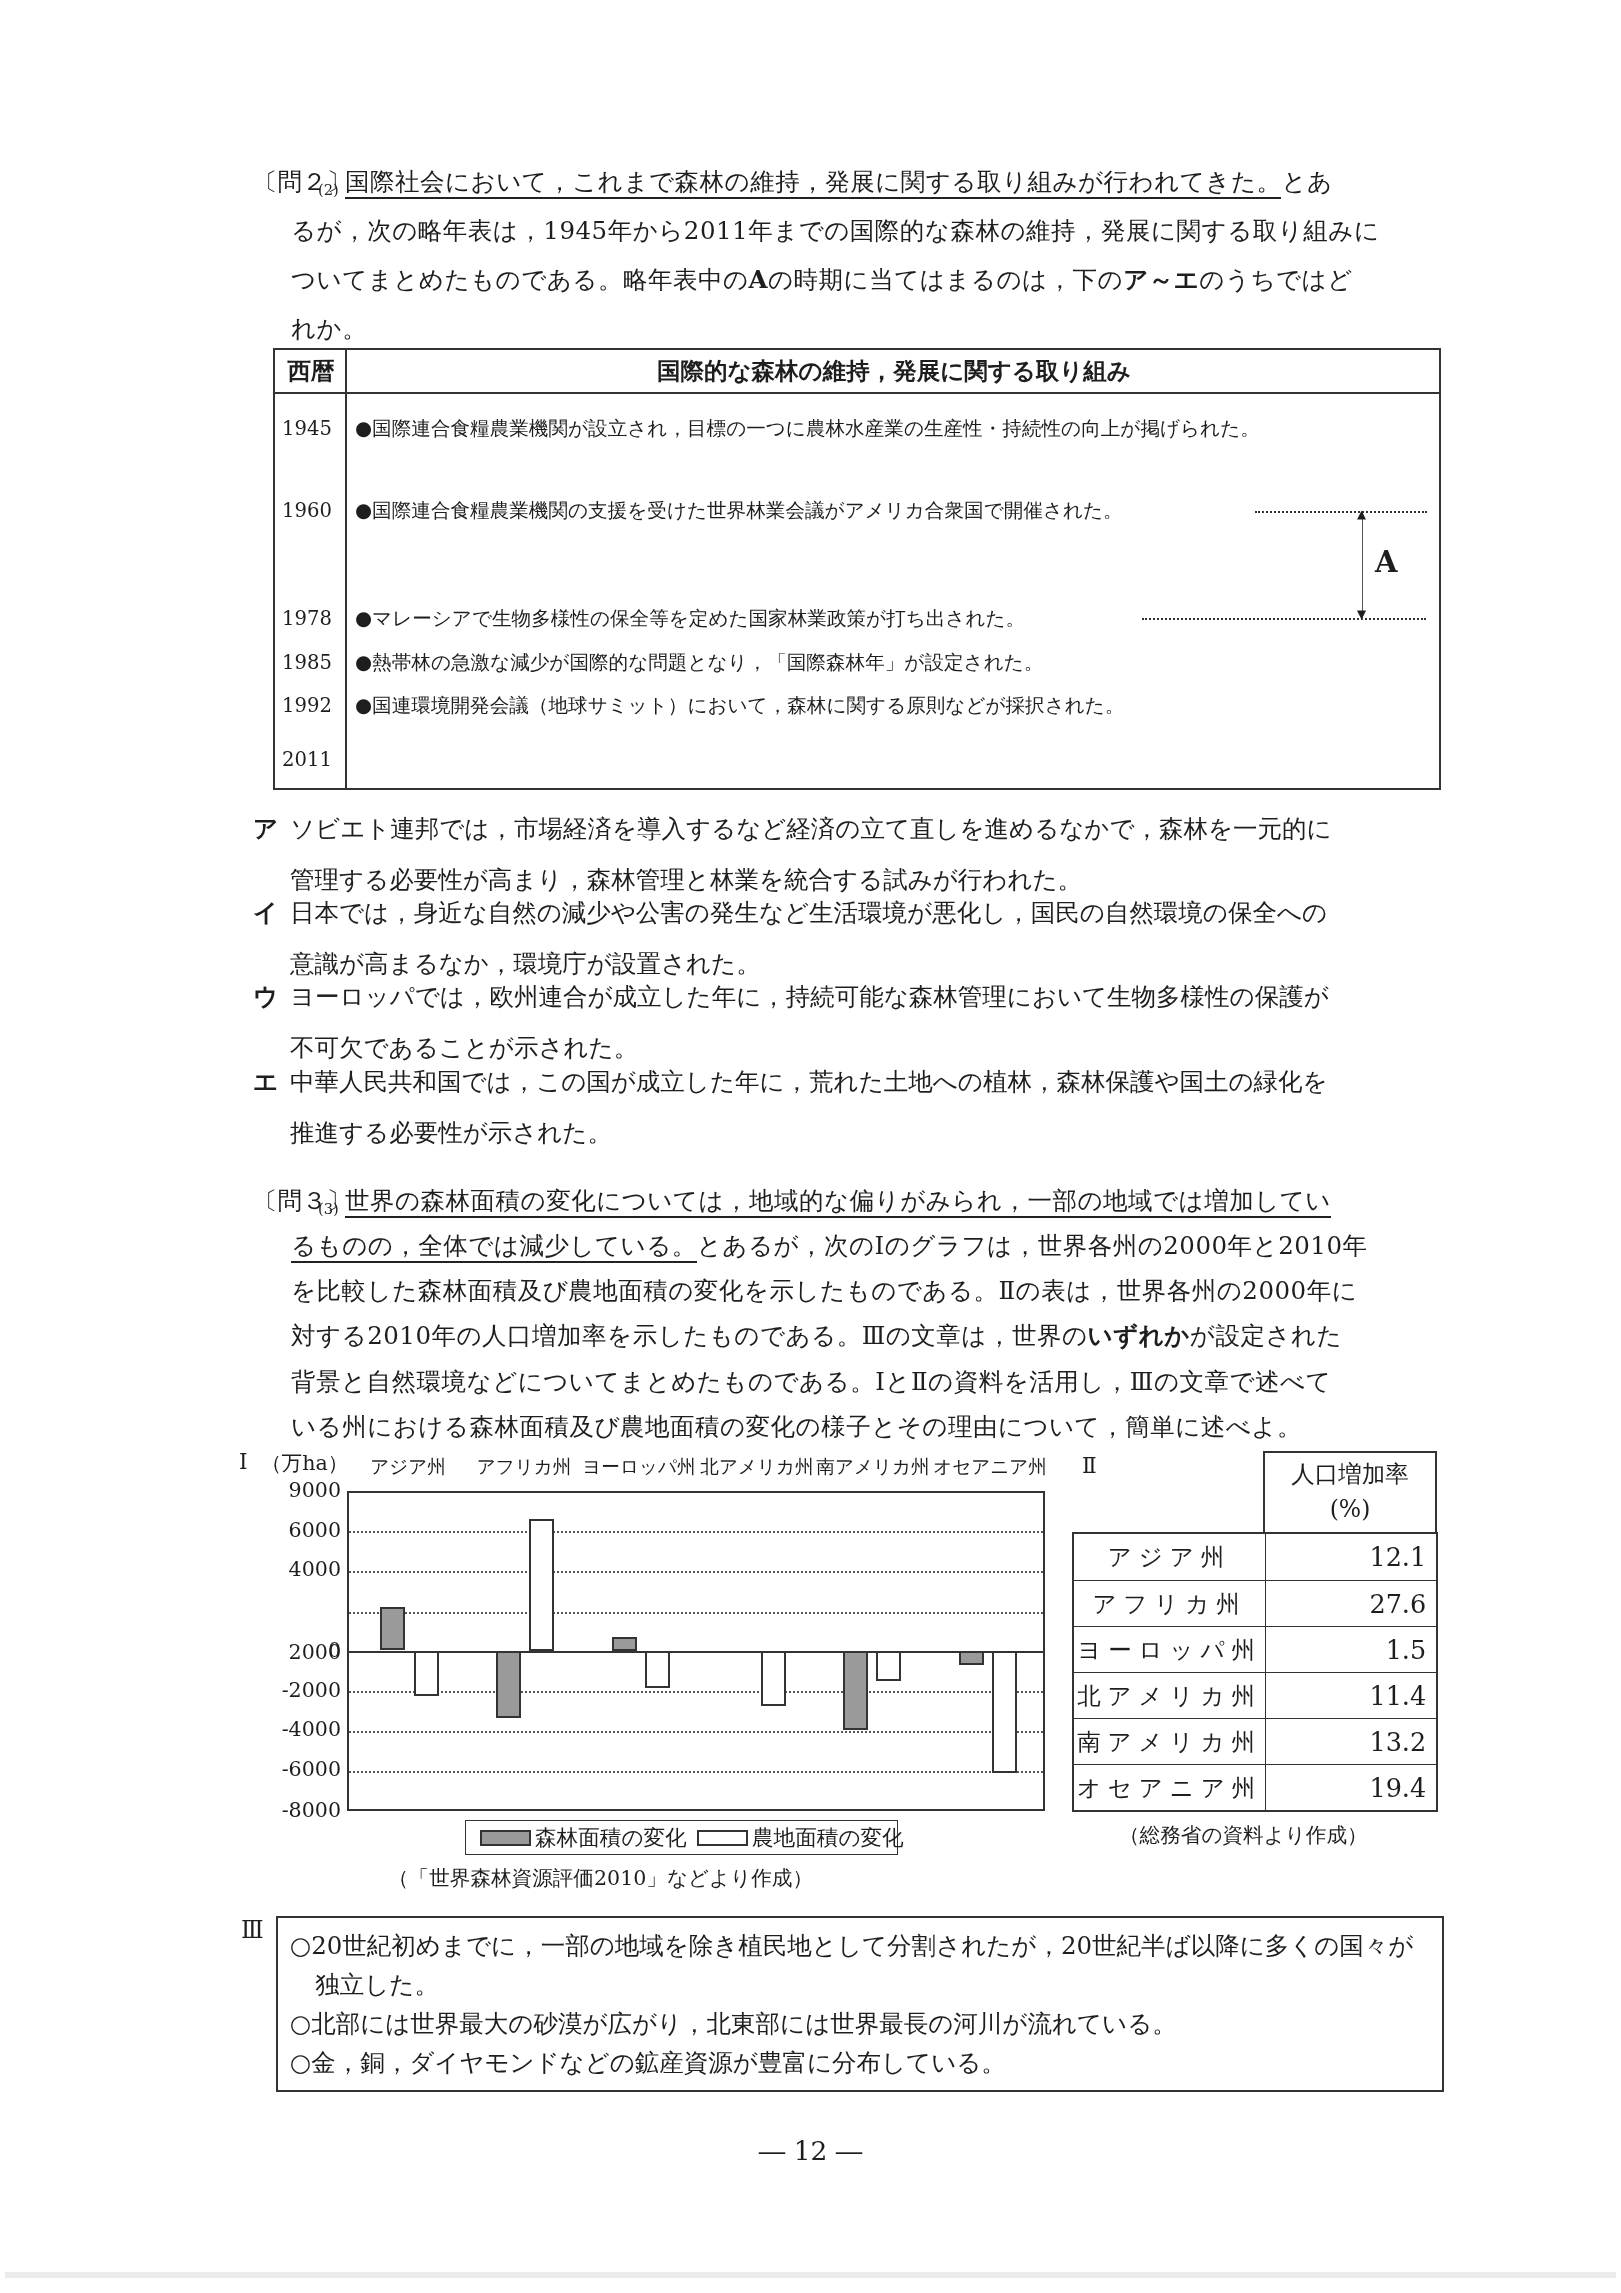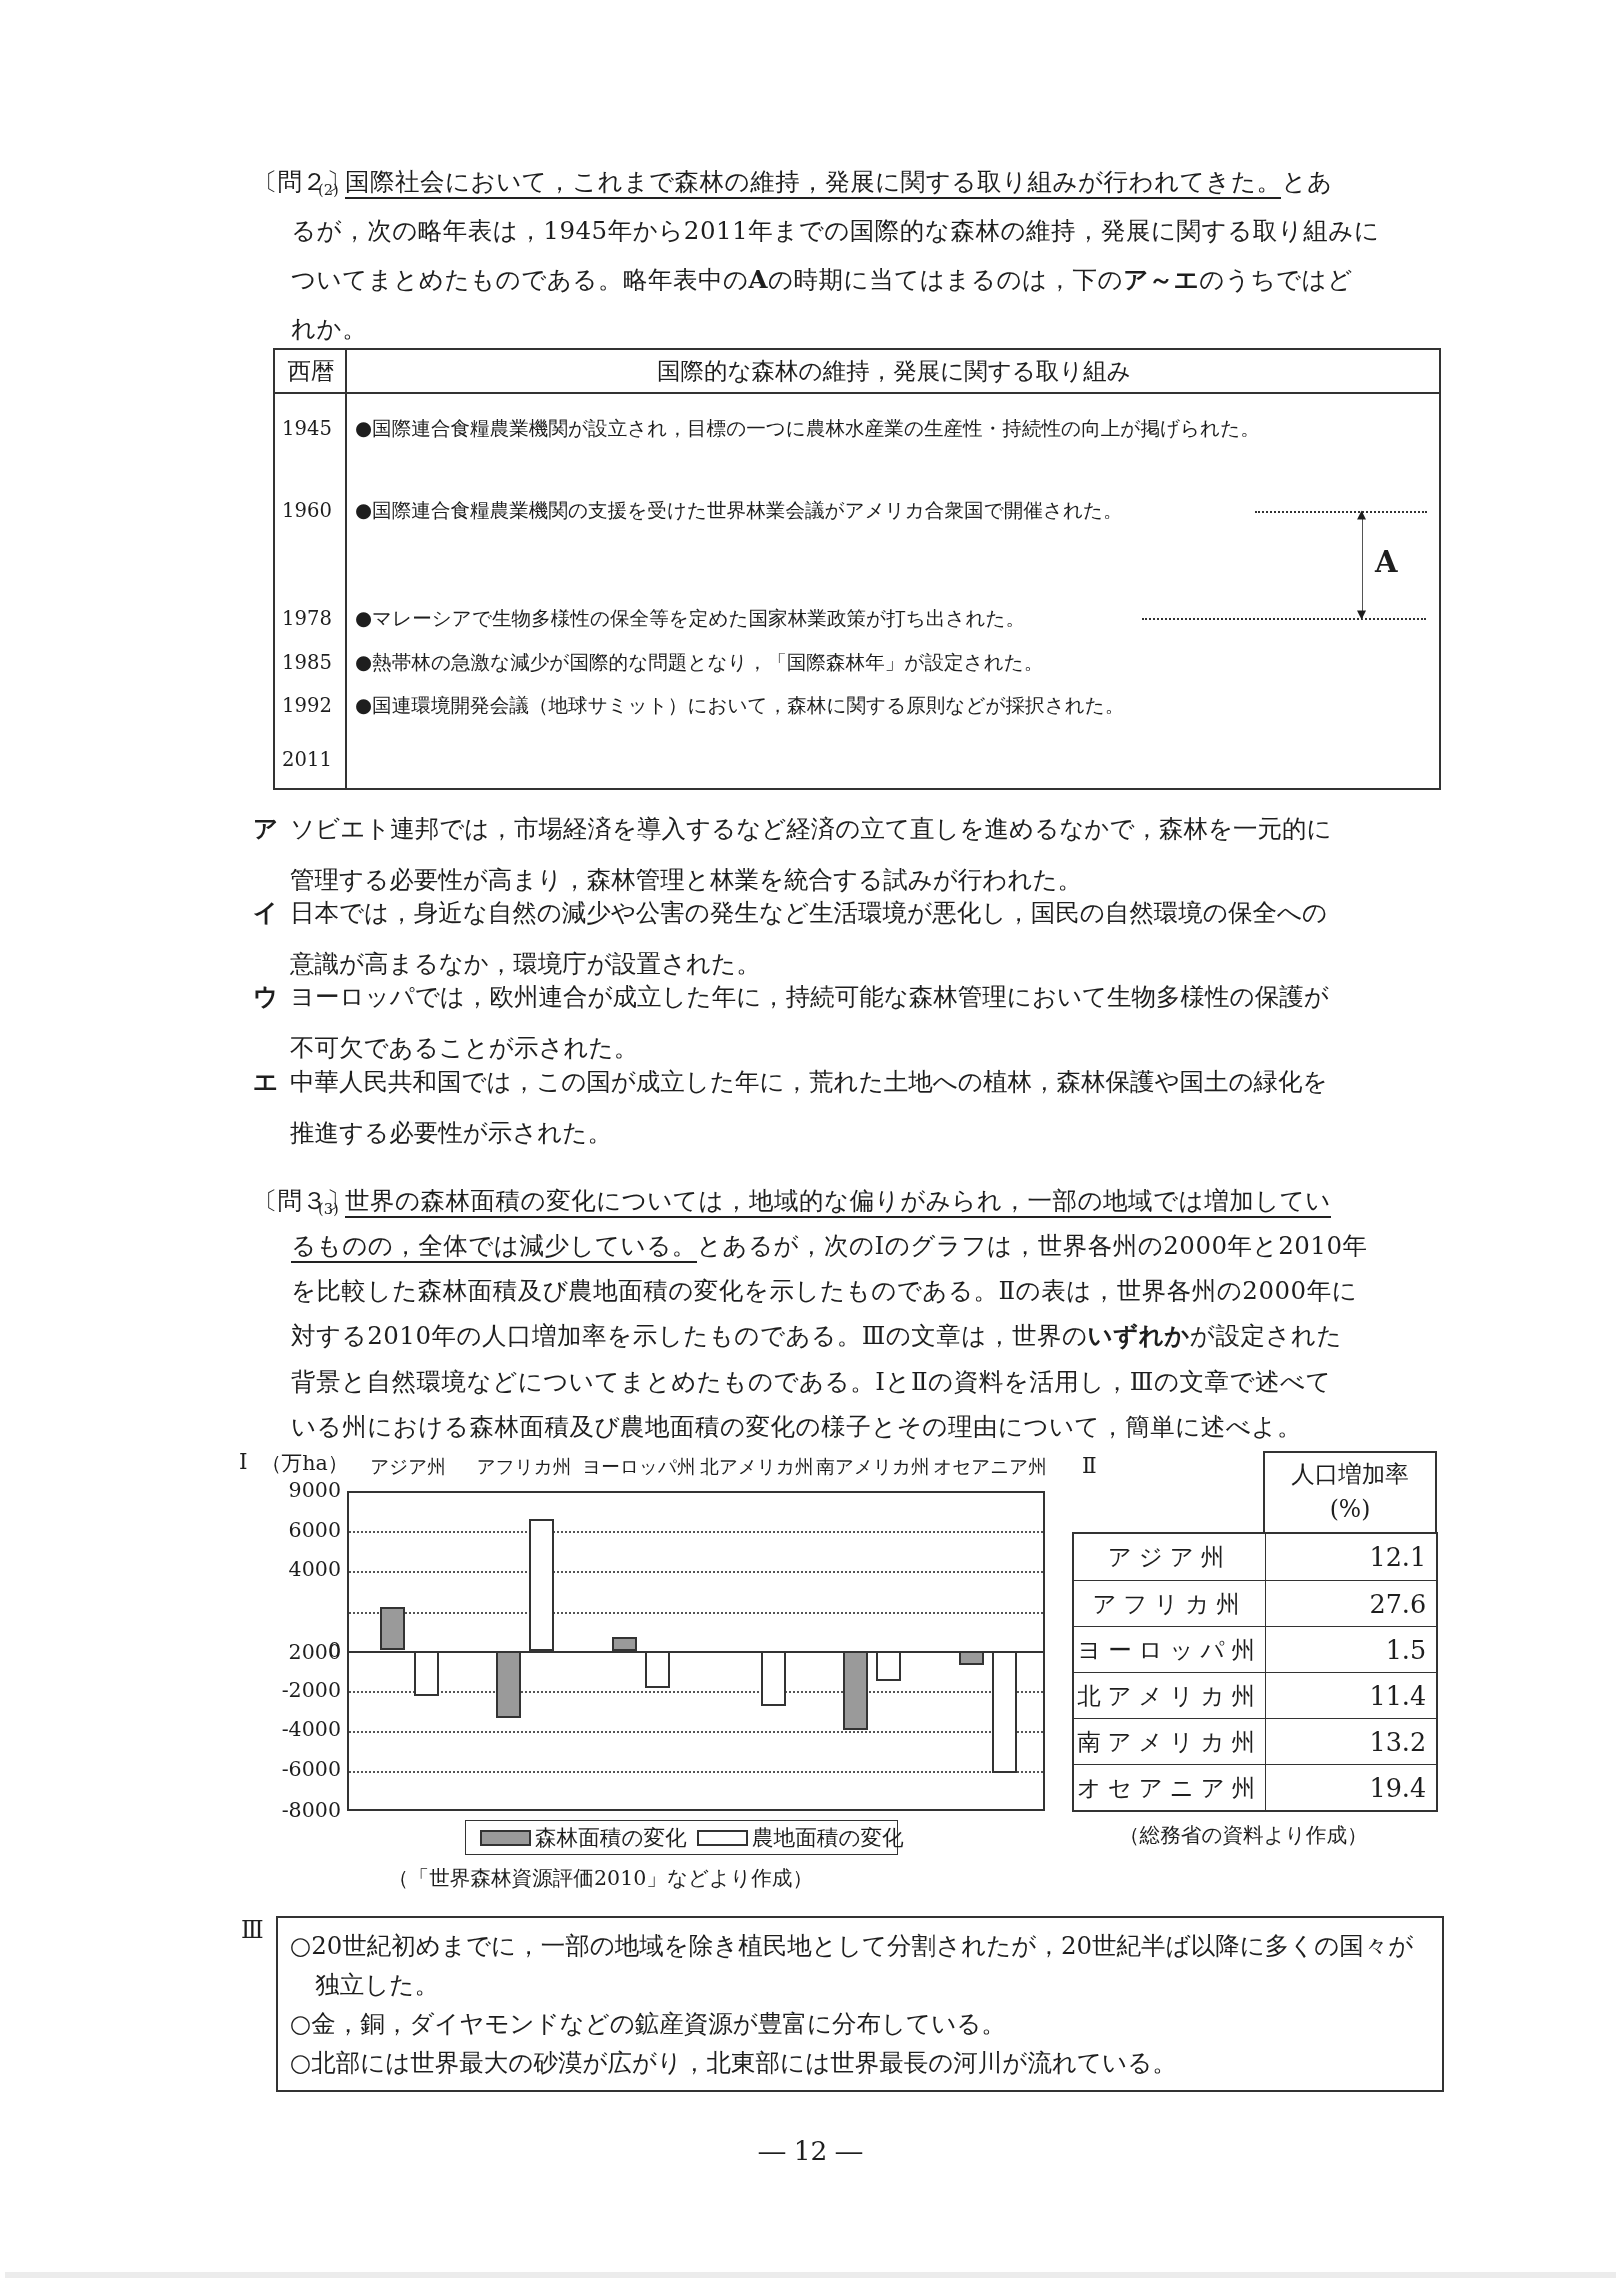--- a/index.html
+++ b/index.html
@@ -9,21 +9,21 @@
   }
   .abs { position: absolute; }
   .q-text { font-size: 24.5px; line-height: 49px; letter-spacing: 0.5px; }
   .q-label { position: absolute; left: 253px; font-size: 24.5px; line-height: 49px; }
   .q-label .sub { position: absolute; left: 65px; top: 25.5px; font-size: 14.7px; line-height: 14.7px; }
   .uline { border-bottom: 2.9px double #222; padding-bottom: 1px; }
   .bold { font-weight: bold; }
 
   
   .tl { position: absolute; left: 273px; top: 348px; width: 1168px; height: 442px; border: 2px solid #333; box-sizing: border-box; }
-  .tl-head { position: absolute; left: 0; top: 0; right: 0; height: 42px; border-bottom: 2px solid #333; }
+  .tl-head { position: absolute; left: 0; top: 0; right: 0; height: 42px; border-bottom: 2px solid #333; font-weight: bold; }
   .tl-yearcol { position: absolute; left: 0; top: 0; width: 72px; height: 100%; border-right: 2px solid #333; box-sizing: border-box; }
   .tl-head-year { position: absolute; left: 0; top: 0; width: 72px; height: 42px; font-size: 23.5px; line-height: 42px; text-align: center; }
   .tl-head-title { position: absolute; left: 74px; right: 0; top: 0; height: 42px; font-size: 23.5px; line-height: 42px; text-align: center; }
   .tl-row { position: absolute; left: 0; right: 0; height: 35px; font-size: 19.6px; line-height: 35px; }
   .tl-row .yr { position: absolute; left: 0; width: 64px; text-align: center; font-size: 19.6px; }
   .tl-row .ev { position: absolute; left: 80px; white-space: nowrap; }
   .dots { position: absolute; border-top: 2.9px dotted #333; height: 0; }
   .arrow-line { position: absolute; left: 1362px; width: 1px; background: #555; }
   .letter-A { position: absolute; font-size: 29px; font-weight: bold; }
 
@@ -231,19 +231,19 @@
   <div class="t2-row">
       <span class="name">オセアニア州</span>
       <span class="val">19.4</span>
     </div>
 </div>
 <div class="source" style="left:1119px; top:1821px;">（総務省の資料より作成）</div>
 
 <div class="chart-title" style="left:241px; top:1916px; font-size:23.5px;">Ⅲ</div>
 <div class="box3">
   <span class="item">○20世紀初めまでに，一部の地域を除き植民地として分割されたが，20世紀半ば以降に多くの国々が独立した。</span>
+  <span class="item">○北部には世界最大の砂漠が広がり，北東部には世界最長の河川が流れている。</span>
   <span class="item">○金，銅，ダイヤモンドなどの鉱産資源が豊富に分布している。</span>
-  <span class="item">○北部には世界最大の砂漠が広がり，北東部には世界最長の河川が流れている。</span>
 </div>
 
 <div class="page-num">― 12 ―</div>
 <div class="bottom-band"></div>
 
 
 </body></html>

